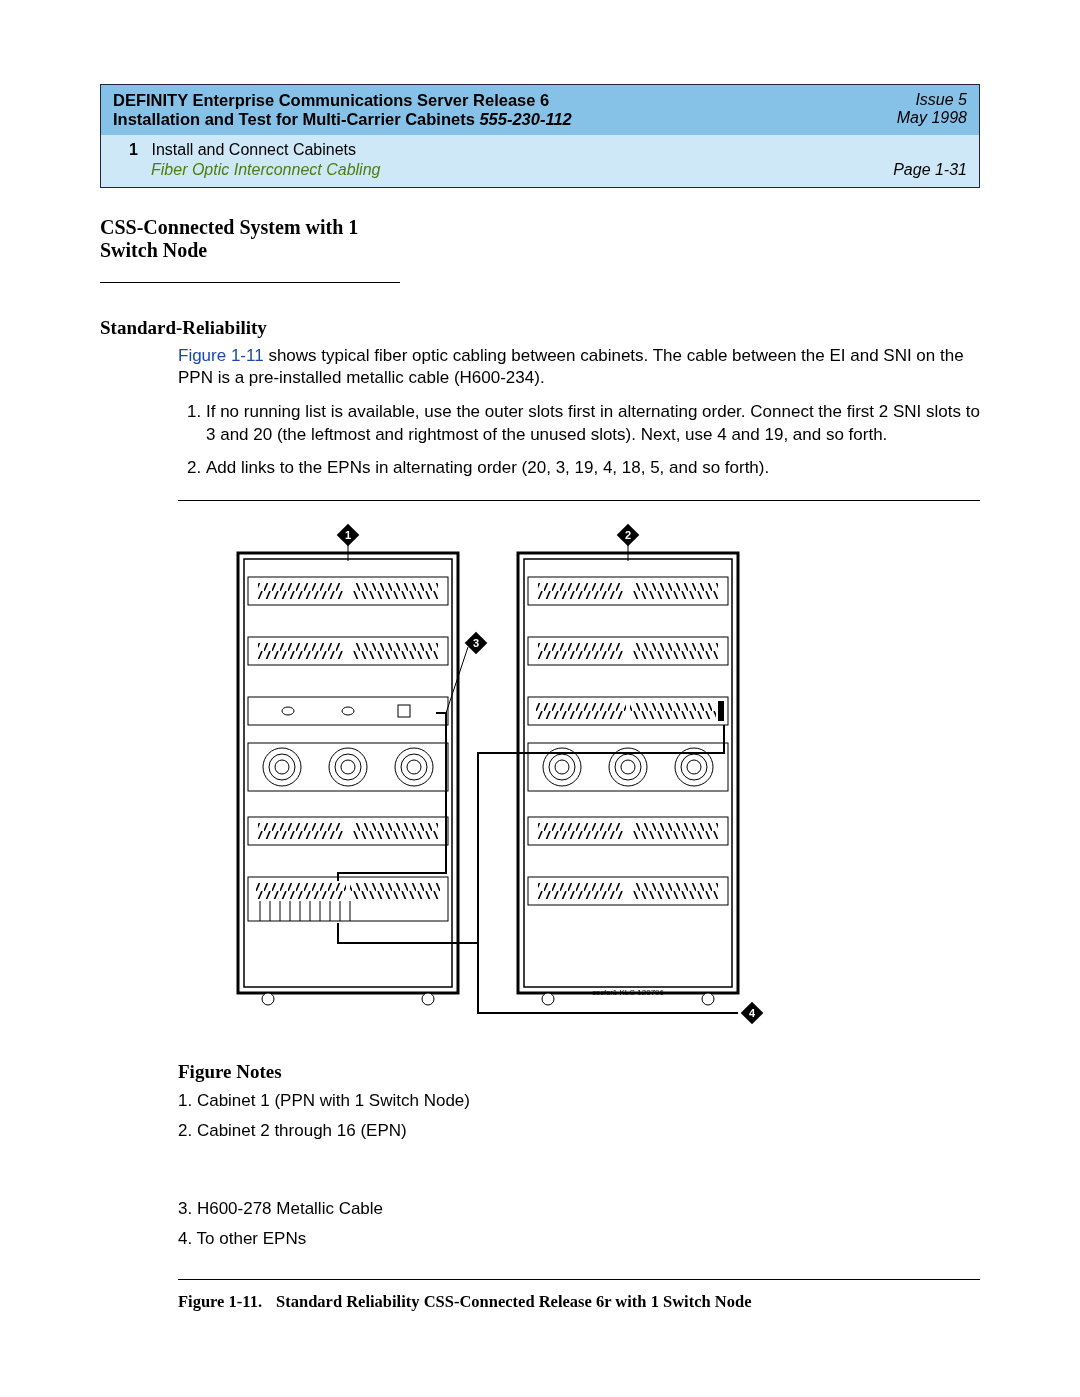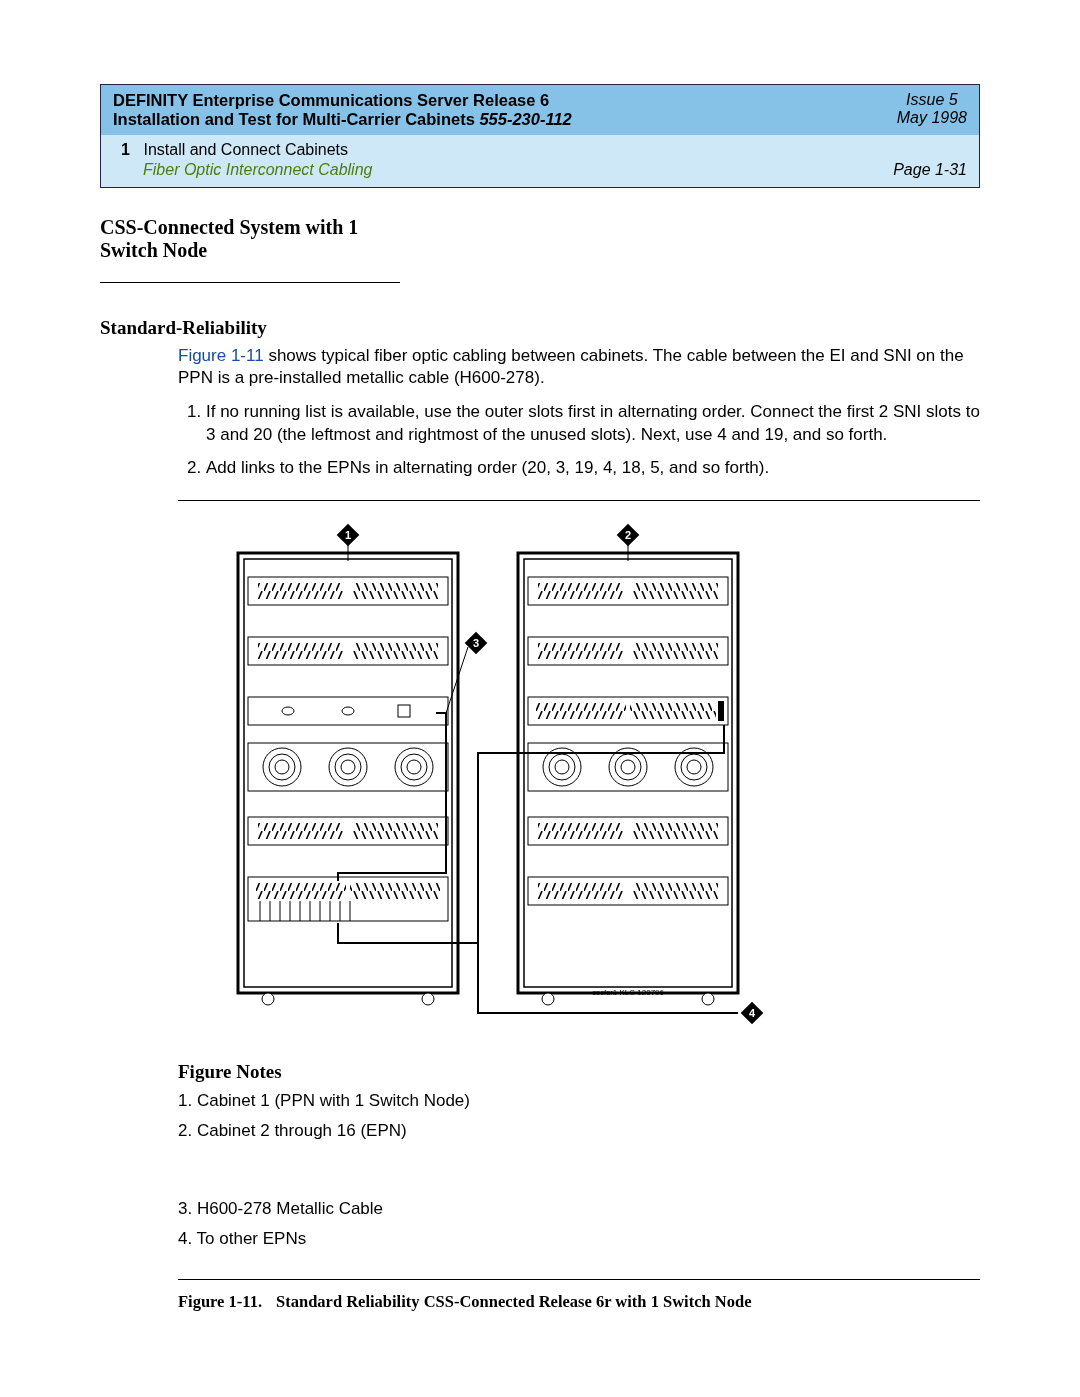--- a/index.html
+++ b/index.html
@@ -22,26 +22,26 @@
     border: 1px solid #224;
   }
   .header-top {
     background: #86c1e7;
     padding: 6px 12px;
     display: flex;
     justify-content: space-between;
     align-items: flex-start;
   }
   .header-top .left { font-weight: bold; font-size: 16.5px; }
-  .header-top .right { text-align: center; font-size: 16px; font-style: italic; }
+  .header-top .right { text-align: right; font-size: 16px; font-style: italic; }
   .doc-line2 { font-weight: bold; font-size: 16.5px; }
   .doc-num { font-style: italic; }
   .header-bottom {
     background: #cfe8f7;
-    padding: 6px 12px 8px 20px;
+    padding: 6px 12px 8px 28px;
     display: flex;
     justify-content: space-between;
     align-items: flex-end;
   }
   .header-bottom .left { font-size: 16px; }
   .chapter-num { font-weight: bold; display: inline-block; width: 18px; }
   .chapter-title { }
   .section-ital { font-style: italic; color: #4d7c0f; display: block; margin-top: 2px; margin-left: 22px; }
   .page-num { font-style: italic; }
   .h2 {
@@ -139,21 +139,21 @@
         <span class="page-num">Page 1-31</span>
       </div>
     </div>
   </div>
 
   <div class="h2">CSS-Connected System with 1 Switch Node</div>
 
   <div class="h3">Standard-Reliability</div>
 
   <div class="body-text">
-    <a href="#" class="fig-link">Figure 1-11</a><span> shows typical fiber optic cabling between cabinets. The cable between the EI and SNI on the PPN is a pre-installed metallic cable (H600-278).</span>
+    <a href="#" class="fig-link">Figure 1-11</a><span> shows typical fiber optic cabling between cabinets. The cable between the EI and SNI on the PPN is a pre-installed metallic cable (H600-234).</span>
   </div>
 
   <ol class="steps">
     <li>If no running list is available, use the outer slots first in alternating order. Connect the first 2 SNI slots to 3 and 20 (the leftmost and rightmost of the unused slots). Next, use 4 and 19, and so forth.</li>
     <li>Add links to the EPNs in alternating order (20, 3, 19, 4, 18, 5, and so forth).</li>
   </ol>
 
   <hr class="rule">
 
   <div class="figure-area">

